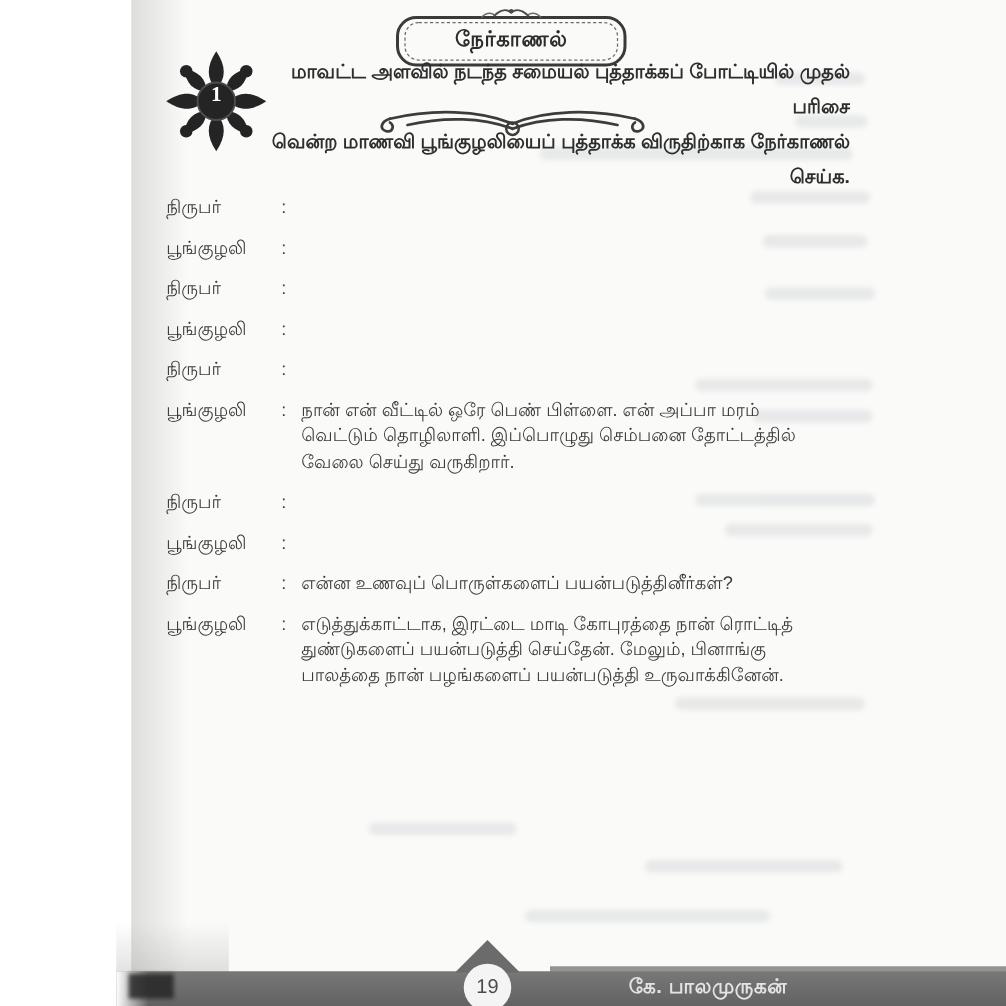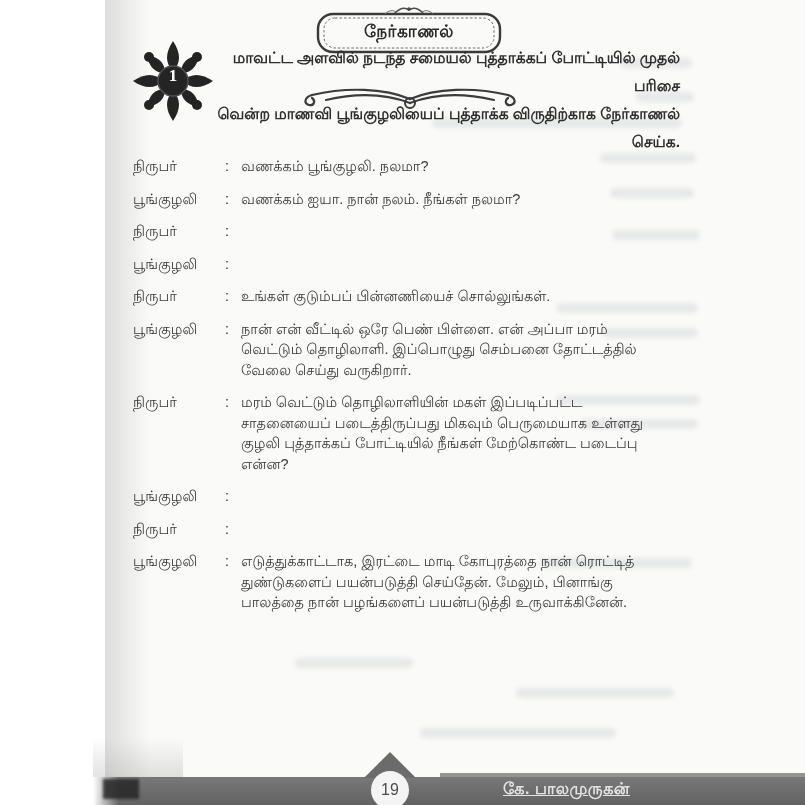--- a/index.html
+++ b/index.html
@@ -44,21 +44,21 @@
     background:linear-gradient(to right,#ffffff,rgba(255,255,255,0));}
   .footer-topline{position:absolute;left:440px;top:773px;width:365px;height:5px;background:#3f3f3f;opacity:.55;}
   .footer-triangle{position:absolute;left:364px;top:752px;width:0;height:0;
     border-left:26px solid transparent;border-right:26px solid transparent;border-bottom:26px solid #6b6b6b;}
   .footer-circle{position:absolute;left:371px;top:771px;width:38px;height:38px;border-radius:50%;
     background:#f4f4f4;display:flex;align-items:center;justify-content:center;
     color:#4c4c4c;font-size:16px;}
   .footer-left{position:absolute;left:142px;top:816px;font-size:14px;font-weight:bold;color:#d4d4d4;}
   .footer-smudge{position:absolute;left:103px;top:779px;width:36px;height:20px;background:#262626;
     filter:blur(1.5px);opacity:.85;}
-  .footer-right{position:absolute;left:503px;top:780px;font-size:16px;font-weight:bold;color:#e3e3e3;letter-spacing:.5px;text-decoration:underline;}
+  .footer-right{position:absolute;left:503px;top:780px;font-size:16px;font-weight:bold;color:#e3e3e3;letter-spacing:.5px;}
 
   
   .ghost{position:absolute;height:10px;border-radius:5px;background:#6d7685;opacity:.13;filter:blur(2px);}
   svg{display:block;}
 </style>
 </head>
 <body>
 
 <div id="stage">
 
@@ -129,69 +129,64 @@
       </g>
       <circle cx="114" cy="17" r="5" fill="none" stroke="#3c3c3c" stroke-width="2"></circle>
     </svg>
   </div>
 
   <div class="dialogue">
 
     <div class="turn">
       <span class="speaker">நிருபர்</span>
       <span class="colon">:</span>
-      <span class="utterance">வணக்கம் பூங்குழலி. நலமா?</span>
-    </div>
-
-    <div class="turn">
-      <span class="speaker">பூங்குழலி</span>
-      <span class="colon">:</span>
-      <span class="utterance">வணக்கம் ஐயா. நான் நலம். நீங்கள் நலமா?</span>
-    </div>
-
-    <div class="turn">
-      <span class="speaker">நிருபர்</span>
-      <span class="colon">:</span>
-    </div>
-
-    <div class="turn">
-      <span class="speaker">பூங்குழலி</span>
-      <span class="colon">:</span>
-    </div>
-
-    <div class="turn">
-      <span class="speaker">நிருபர்</span>
-      <span class="colon">:</span>
-      <span class="utterance">உங்கள் குடும்பப் பின்னணியைச் சொல்லுங்கள்.</span>
+    </div>
+
+    <div class="turn">
+      <span class="speaker">பூங்குழலி</span>
+      <span class="colon">:</span>
+    </div>
+
+    <div class="turn">
+      <span class="speaker">நிருபர்</span>
+      <span class="colon">:</span>
+    </div>
+
+    <div class="turn">
+      <span class="speaker">பூங்குழலி</span>
+      <span class="colon">:</span>
+    </div>
+
+    <div class="turn">
+      <span class="speaker">நிருபர்</span>
+      <span class="colon">:</span>
     </div>
 
     <div class="turn">
       <span class="speaker">பூங்குழலி</span>
       <span class="colon">:</span>
       <span class="utterance">நான் என் வீட்டில் ஒரே பெண் பிள்ளை. என் அப்பா மரம்
 வெட்டும் தொழிலாளி. இப்பொழுது செம்பனை தோட்டத்தில்
 வேலை செய்து வருகிறார்.</span>
     </div>
 
     <div class="turn">
       <span class="speaker">நிருபர்</span>
       <span class="colon">:</span>
-      <span class="utterance">மரம் வெட்டும் தொழிலாளியின் மகள் இப்படிப்பட்ட
-சாதனையைப் படைத்திருப்பது மிகவும் பெருமையாக உள்ளது
-குழலி புத்தாக்கப் போட்டியில் நீங்கள் மேற்கொண்ட படைப்பு என்ன?</span>
-    </div>
-
-    <div class="turn">
-      <span class="speaker">பூங்குழலி</span>
-      <span class="colon">:</span>
-    </div>
-
-    <div class="turn">
-      <span class="speaker">நிருபர்</span>
-      <span class="colon">:</span>
+    </div>
+
+    <div class="turn">
+      <span class="speaker">பூங்குழலி</span>
+      <span class="colon">:</span>
+    </div>
+
+    <div class="turn">
+      <span class="speaker">நிருபர்</span>
+      <span class="colon">:</span>
+      <span class="utterance">என்ன உணவுப் பொருள்களைப் பயன்படுத்தினீர்கள்?</span>
     </div>
 
     <div class="turn">
       <span class="speaker">பூங்குழலி</span>
       <span class="colon">:</span>
       <span class="utterance">எடுத்துக்காட்டாக, இரட்டை மாடி கோபுரத்தை நான் ரொட்டித்
 துண்டுகளைப் பயன்படுத்தி செய்தேன். மேலும், பினாங்கு
 பாலத்தை நான் பழங்களைப் பயன்படுத்தி உருவாக்கினேன்.</span>
     </div>
 

